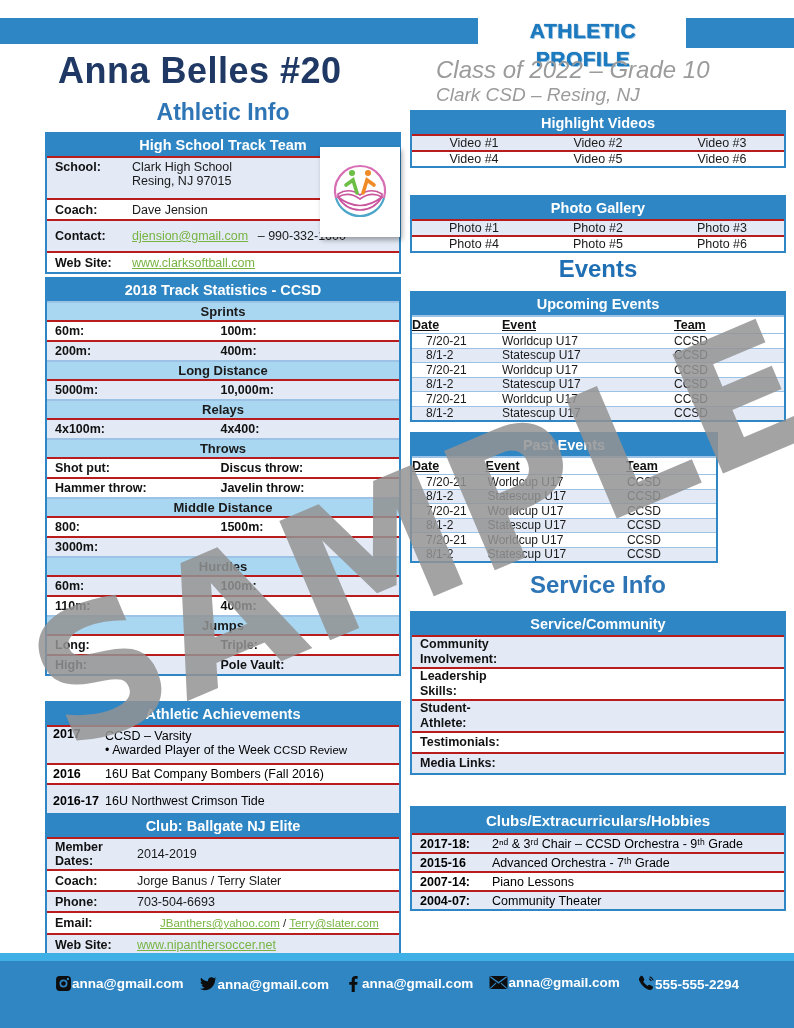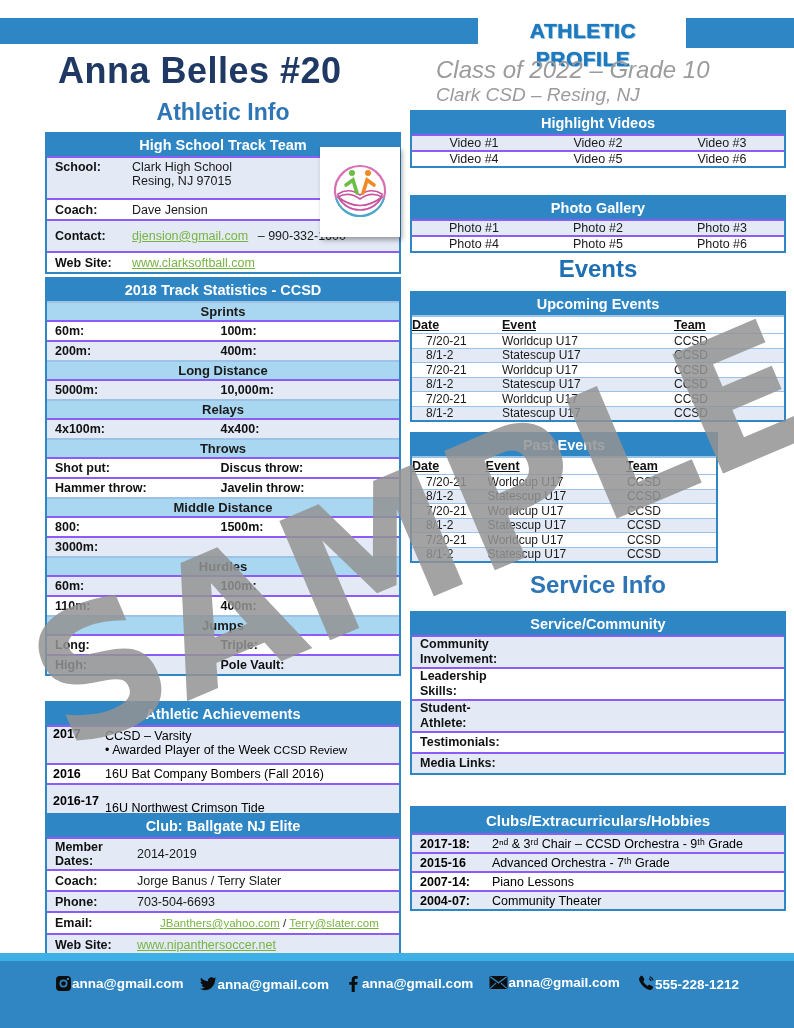--- a/index.html
+++ b/index.html
@@ -20,21 +20,21 @@
   .school-line { left:436px; top:84px; font-size:19px; font-style:italic; color:#9B9B9B; }
   .col-heading { font-weight:bold; color:#2E75B6; text-align:center; }
   .athletic-info-h { left:45px; top:99px; width:356px; font-size:23px; }
   .events-h   { left:410px; top:255px; width:376px; font-size:24px; color:#1F6FB5; }
   .service-h  { left:410px; top:571px; width:376px; font-size:24px; }
 
   
   .tbl { border:2px solid #2E86C4; background:#fff; }
   .tbl-head { background:#2E86C4; color:#fff; font-weight:bold; text-align:center;
     font-size:14.5px; padding:3px 2px; }
-  .row { display:flex; border-top:2px solid #8b5cf6; align-items:center; }
+  .row { display:flex; border-top:2px solid #b91c1c; align-items:center; }
   .r-light { background:#E3EAF6; }
   .r-white { background:#fff; }
   .sub { display:block; background:#A9D6F0; font-weight:bold; color:#1a1a1a;
     text-align:center; font-size:13px; padding:1px 0; border-top:2px solid #9CC3E5; }
   .lbl { font-weight:bold; color:#111; font-size:12.5px; padding:2px 0 2px 8px; }
   .val { color:#1a1a1a; font-size:12.5px; padding:2px 0; }
   .link { color:#77B442; text-decoration:underline; cursor:pointer; }
 
   
   .hs-team { left:45px; top:132px; width:356px; }
@@ -213,21 +213,21 @@
         <div>
           <span>•  Awarded Player of the Week</span>
           <span class="small">CCSD Review</span>
         </div>
       </div>
     </div>
     <div class="row r-white" style="height:20px;">
       <div class="yr" style="align-self:center;">2016</div>
       <div class="tx">16U Bat Company Bombers (Fall 2016)</div>
     </div>
-    <div class="row r-light" style="height:34px;align-items:flex-end;">
+    <div class="row r-light" style="height:34px;">
       <div class="yr" style="align-self:center;">2016-17</div>
       <div class="tx">16U Northwest Crimson Tide</div>
     </div>
   </div>
 
   <div class="abs tbl club">
     <div class="tbl-head">Club:  Ballgate NJ Elite</div>
     <div class="row r-light" style="height:32px;">
       <div class="lbl">
         <div>Member</div>
@@ -444,19 +444,19 @@
         <path d="M1.2,1.6 L9,7.4 L16.8,1.6" fill="none" stroke="#2F86C3" stroke-width="1.3"></path>
         <path d="M1.2,12.6 L6.6,7.6 M16.8,12.6 L11.4,7.6" fill="none" stroke="#2F86C3" stroke-width="1.1"></path>
       </svg>
       <span>anna@gmail.com</span>
     </div>
     <div class="f-item">
       <svg width="19" height="19" viewBox="0 0 16 16">
         <path fill="#0d0d0d" d="M3.4,1.6C2.5,2.3,2.2,3.7,2.9,5.1c1.3,2.8,3.8,5.4,6.7,6.9c1.6,0.8,3.1,0.7,4-0.2l0.5-0.6 c0.5-0.5,0.3-1.3-0.3-1.7l-2-1.1C11.3,8.1,10.6,8.2,10.2,8.7L9.8,9.2C8.3,8.3,6.9,6.9,6,5.4l0.5-0.4C7,4.6,7.1,3.8,6.8,3.2l-1-1.9 C5.4,0.6,4.5,0.4,3.9,0.9L3.4,1.6z"></path>
         <path d="M11.5,1.5 A5,5 0 0,1 14.5,4.5 M11,3.2 A3,3 0 0,1 12.8,5" fill="none" stroke="#0d0d0d" stroke-width="1"></path>
       </svg>
-      <span>555-228-1212</span>
+      <span>555-555-2294</span>
     </div>
   </div>
 
   <div class="abs watermark">SAMPLE</div>
 
 </div>
 
 </body></html>

